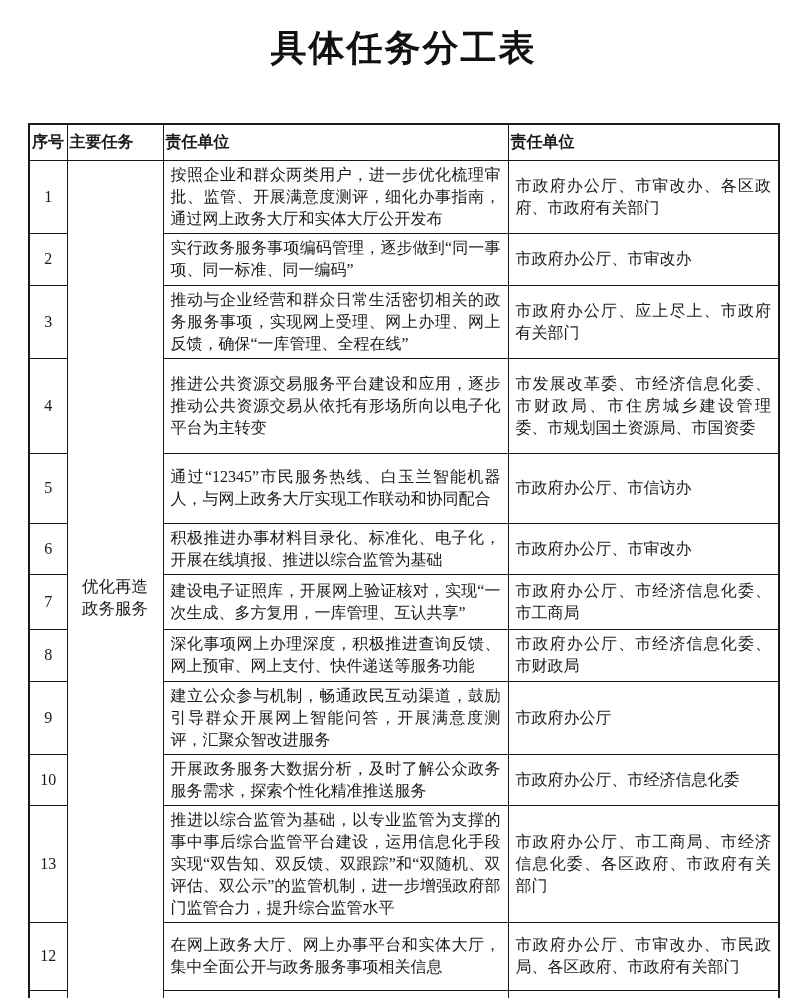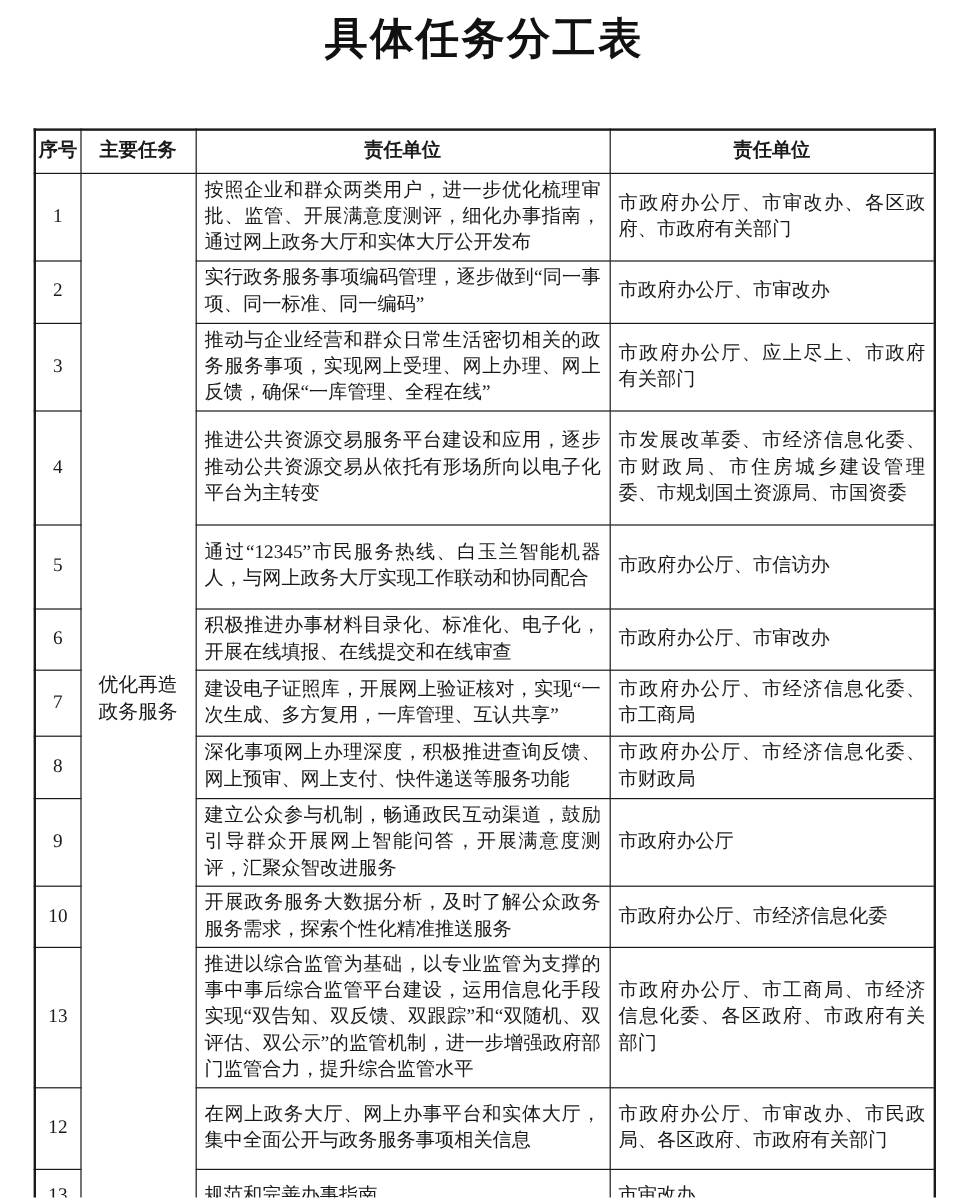--- a/index.html
+++ b/index.html
@@ -6,21 +6,21 @@
   html, body { margin: 0; padding: 0; }
   body {
     width: 807px;
     height: 998px;
     background: #ffffff;
     color: #1a1a1a;
     font-family: "Liberation Serif", "DejaVu Serif", serif;
   }
   .page { width: 807px; height: 998px; overflow: hidden; }
   .title {
-    margin: 8px 0 0 0;
+    margin: 24px 0 0 0;
     text-align: center;
     font-size: 36px;
     font-weight: 700;
     letter-spacing: 2px;
     color: #111111;
   }
   table.task-table {
     border-collapse: collapse;
     table-layout: fixed;
     width: 750px;
@@ -34,21 +34,21 @@
   th, td {
     border: 1px solid #1a1a1a;
     font-size: 16px;
     line-height: 22px;
     vertical-align: middle;
     padding: 2px 6px;
     overflow: hidden;
   }
   th {
     font-weight: 700;
-    text-align: center;
+    text-align: left;
     height: 36px;
     padding: 2px;
   }
   td.no { text-align: center; padding: 2px; }
   td.task {
     text-align: center;
     white-space: pre-line;
     padding: 2px 4px;
     font-size: 16.5px;
   }
@@ -116,21 +116,21 @@
         <td class="req">推进公共资源交易服务平台建设和应用，逐步推动公共资源交易从依托有形场所向以电子化平台为主转变</td>
         <td class="unit">市发展改革委、市经济信息化委、市财政局、市住房城乡建设管理委、市规划国土资源局、市国资委</td>
       </tr>
       <tr class="r5">
         <td class="no">5</td>
         <td class="req">通过“12345”市民服务热线、白玉兰智能机器人，与网上政务大厅实现工作联动和协同配合</td>
         <td class="unit">市政府办公厅、市信访办</td>
       </tr>
       <tr class="r6">
         <td class="no">6</td>
-        <td class="req">积极推进办事材料目录化、标准化、电子化，开展在线填报、在线提交和在线审查</td>
+        <td class="req">积极推进办事材料目录化、标准化、电子化，开展在线填报、推进以综合监管为基础</td>
         <td class="unit">市政府办公厅、市审改办</td>
       </tr>
       <tr class="r7">
         <td class="no">7</td>
         <td class="req">建设电子证照库，开展网上验证核对，实现“一次生成、多方复用，一库管理、互认共享”</td>
         <td class="unit">市政府办公厅、市经济信息化委、市工商局</td>
       </tr>
       <tr class="r8">
         <td class="no">8</td>
         <td class="req">深化事项网上办理深度，积极推进查询反馈、网上预审、网上支付、快件递送等服务功能</td>

